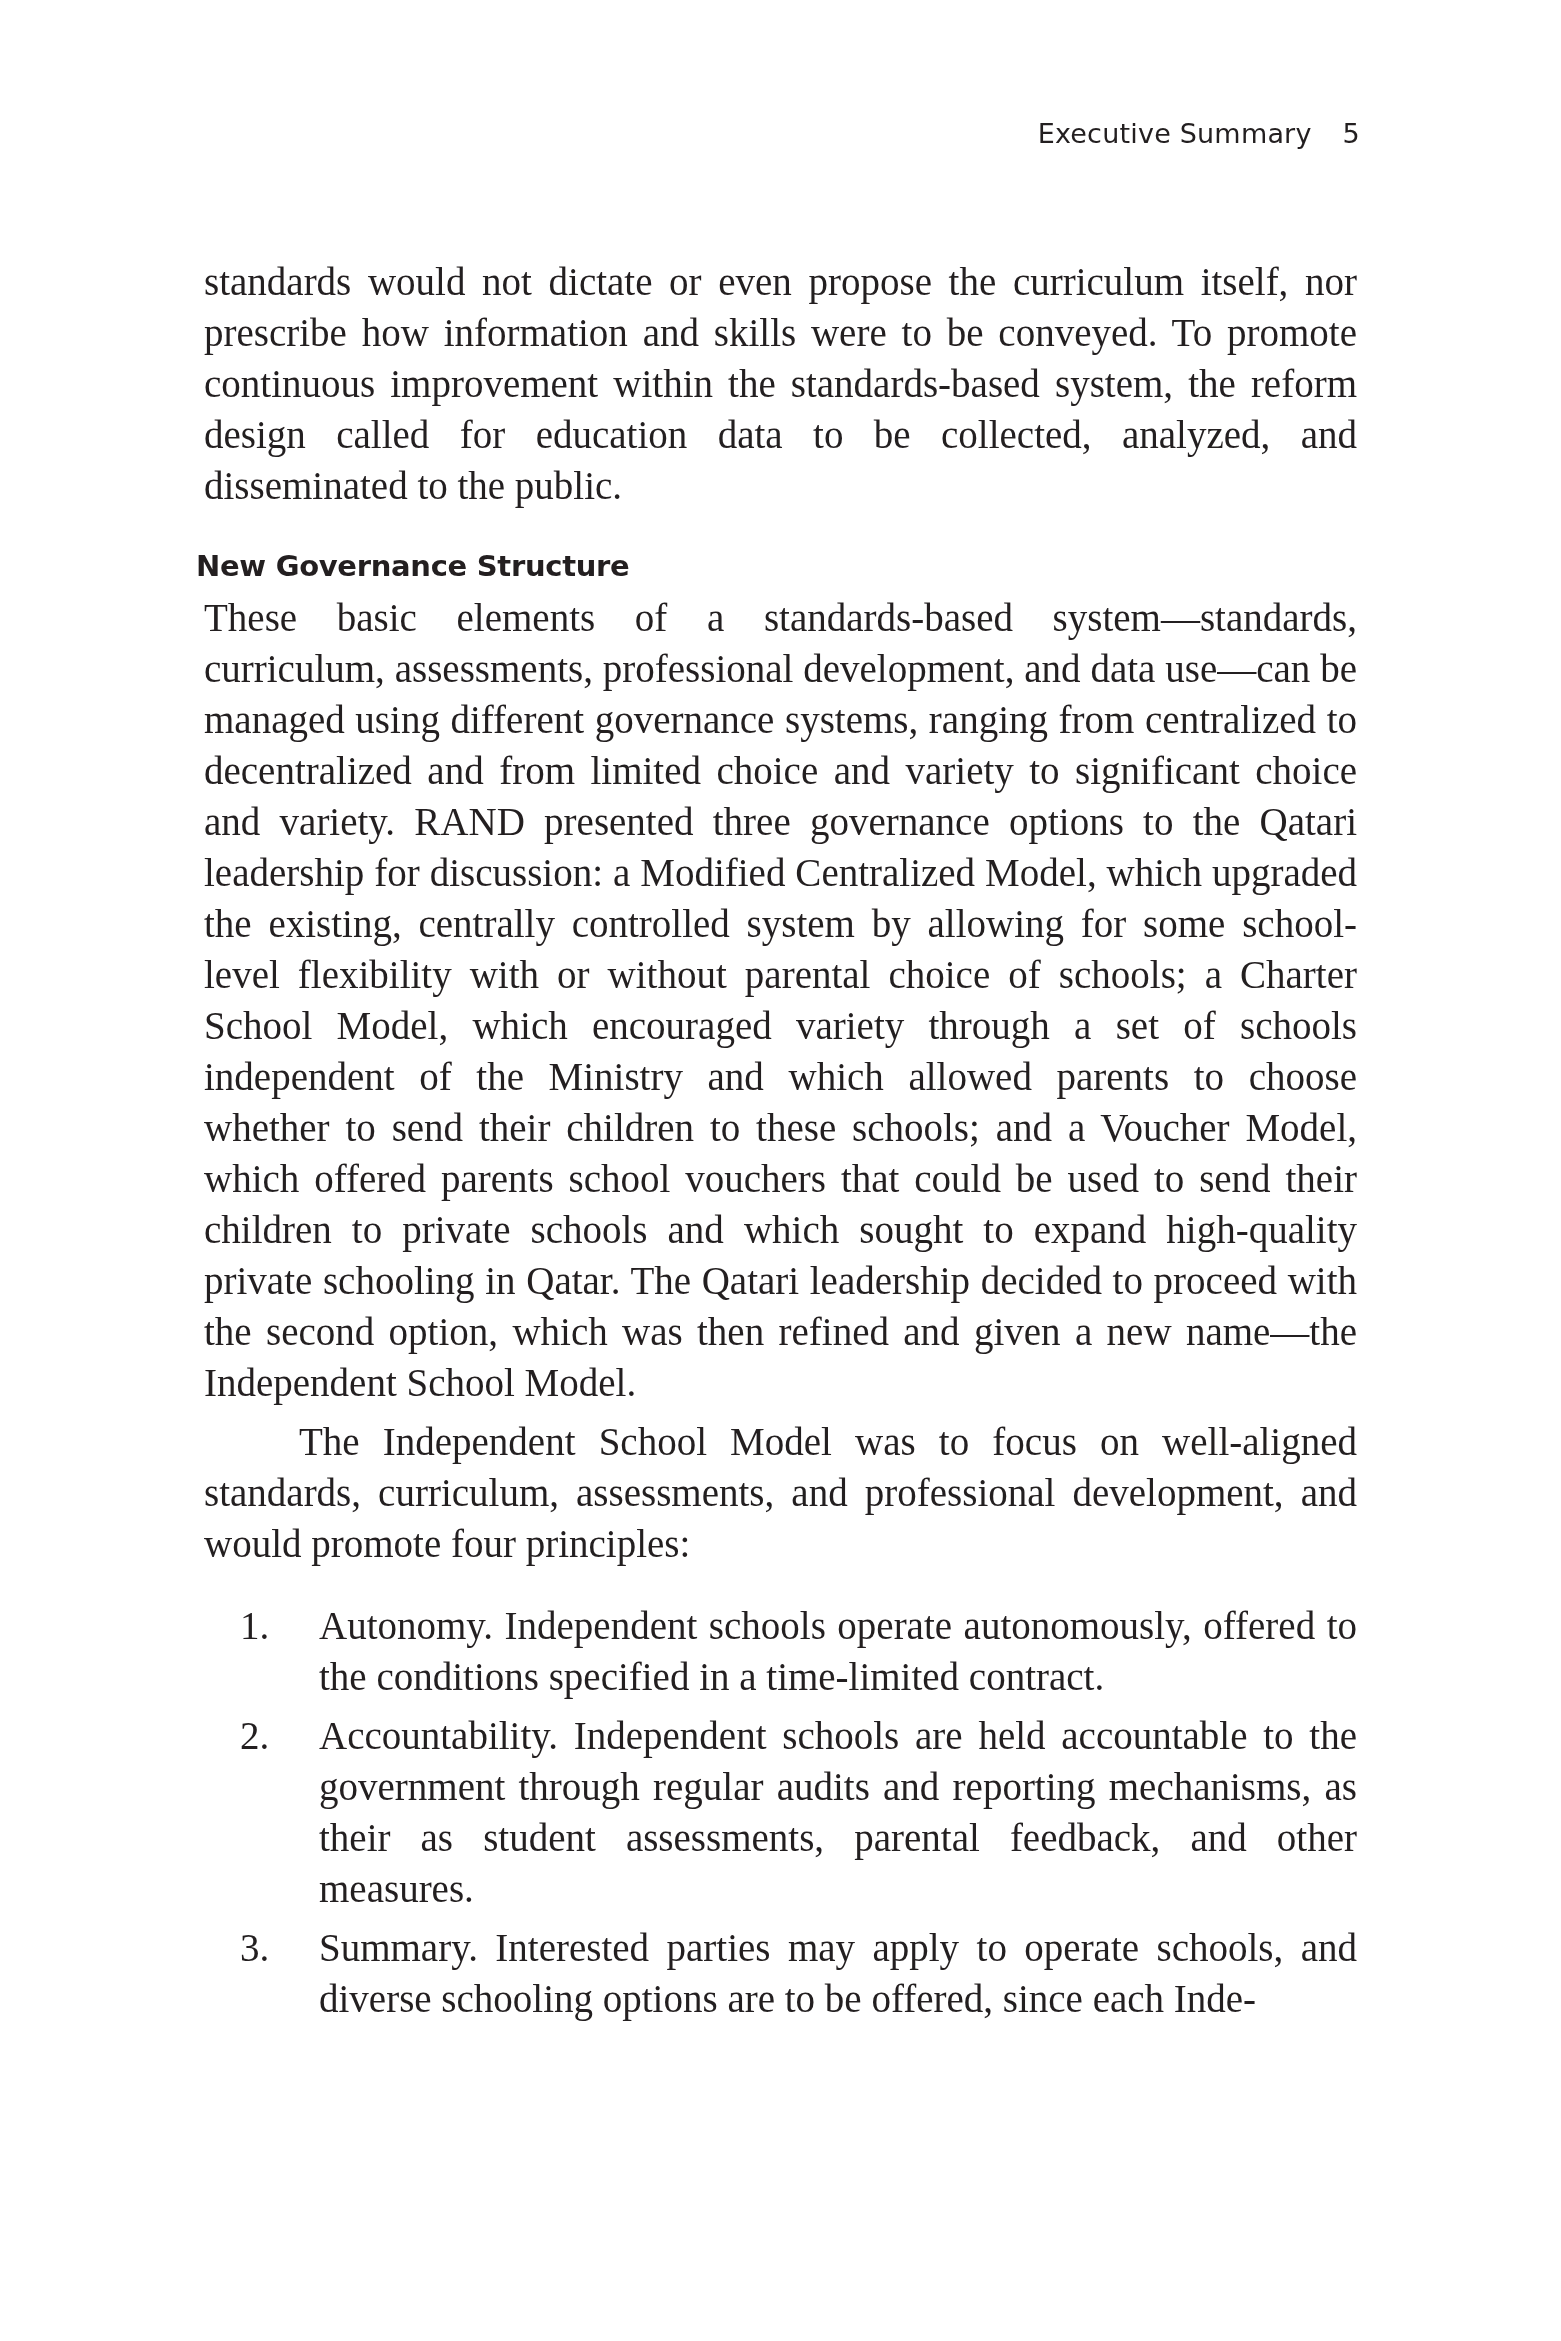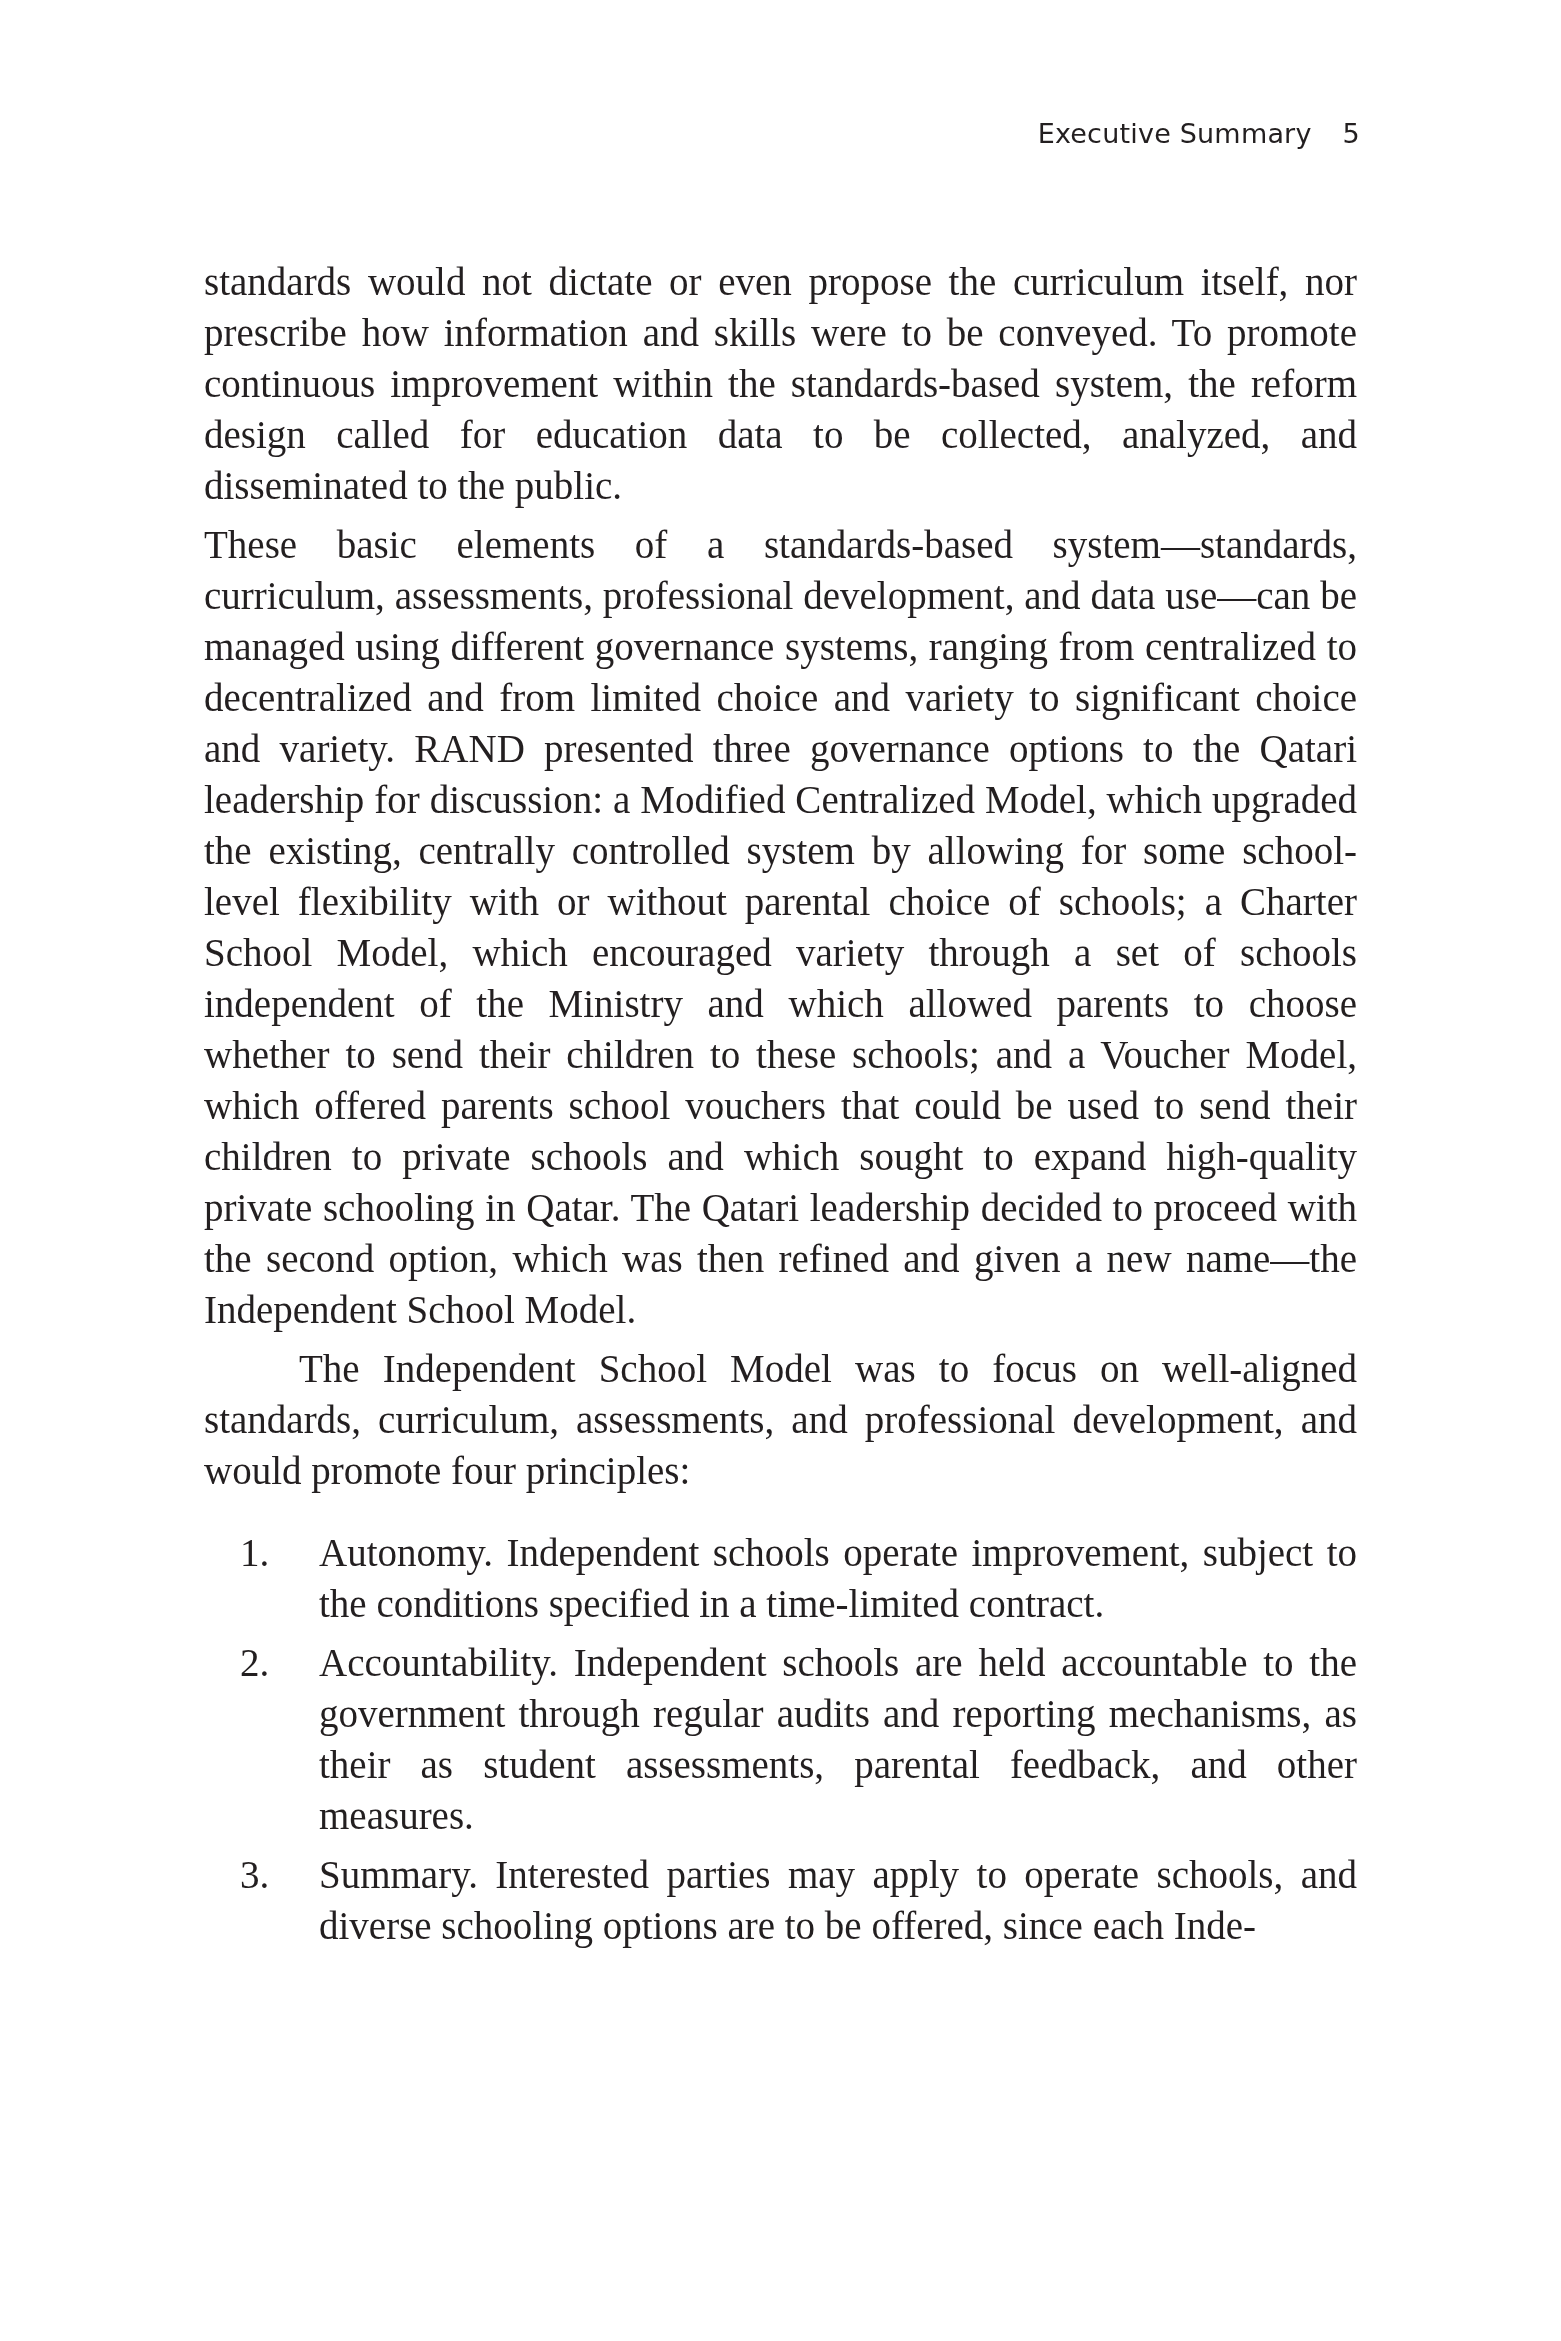--- a/index.html
+++ b/index.html
@@ -33,28 +33,29 @@
 <body>
 
 <div class="page">
   <div class="running-head">
     <span>Executive Summary</span><span class="pg">5</span>
   </div>
 
   <div class="col">
     <p class="p">standards would not dictate or even propose the curriculum itself, nor prescribe how information and skills were to be conveyed. To promote continuous improvement within the standards-based system, the reform design called for education data to be collected, analyzed, and disseminated to the public.</p>
 
+    <div class="heading">New Governance Structure</div>
 
     <p class="p">These basic elements of a standards-based system—standards, curriculum, assessments, professional development, and data use—can be managed using different governance systems, ranging from centralized to decentralized and from limited choice and variety to significant choice and variety. RAND presented three governance options to the Qatari leadership for discussion: a Modified Centralized Model, which upgraded the existing, centrally controlled system by allowing for some school-level flexibility with or without parental choice of schools; a Charter School Model, which encouraged variety through a set of schools independent of the Ministry and which allowed parents to choose whether to send their children to these schools; and a Voucher Model, which offered parents school vouchers that could be used to send their children to private schools and which sought to expand high-quality private schooling in Qatar. The Qatari leadership decided to proceed with the second option, which was then refined and given a new name—the Independent School Model.</p>
     <p class="p indent">The Independent School Model was to focus on well-aligned standards, curriculum, assessments, and professional development, and would promote four principles:</p>
 
     <ol class="list">
       <li class="li">
         <span class="num">1.</span>
-        <p class="p"><span class="term">Autonomy.</span><span> Independent schools operate improvement, subject to the conditions specified in a time-limited contract.</span></p>
+        <p class="p"><span class="term">Autonomy.</span><span> Independent schools operate autonomously, offered to the conditions specified in a time-limited contract.</span></p>
       </li>
       <li class="li">
         <span class="num">2.</span>
         <p class="p"><span class="term">Accountability.</span><span> Independent schools are held accountable to the government through regular audits and reporting mechanisms, as their as student assessments, parental feedback, and other measures.</span></p>
       </li>
       <li class="li">
         <span class="num">3.</span>
         <p class="p"><span class="term">Summary.</span><span> Interested parties may apply to operate schools, and diverse schooling options are to be offered, since each Inde-</span></p>
       </li>
     </ol>

